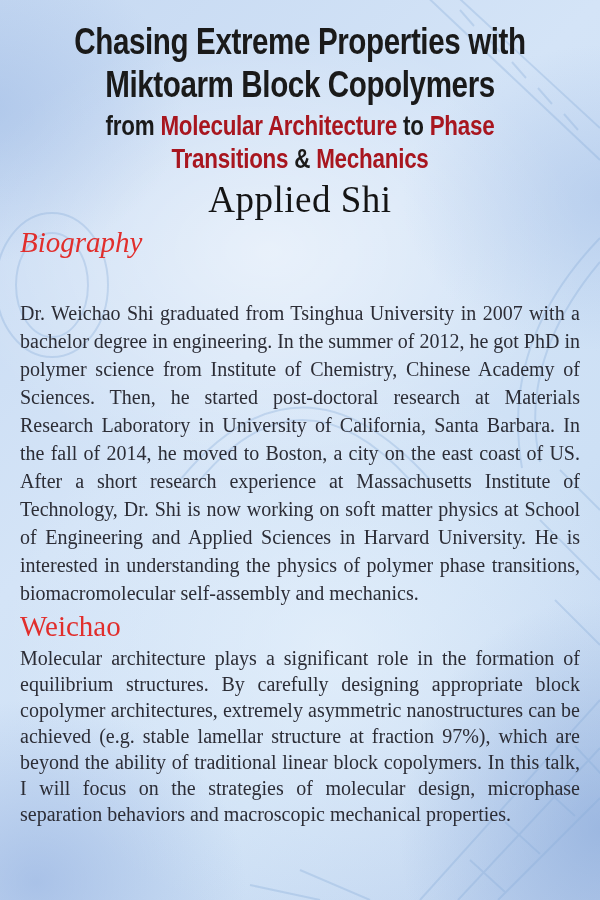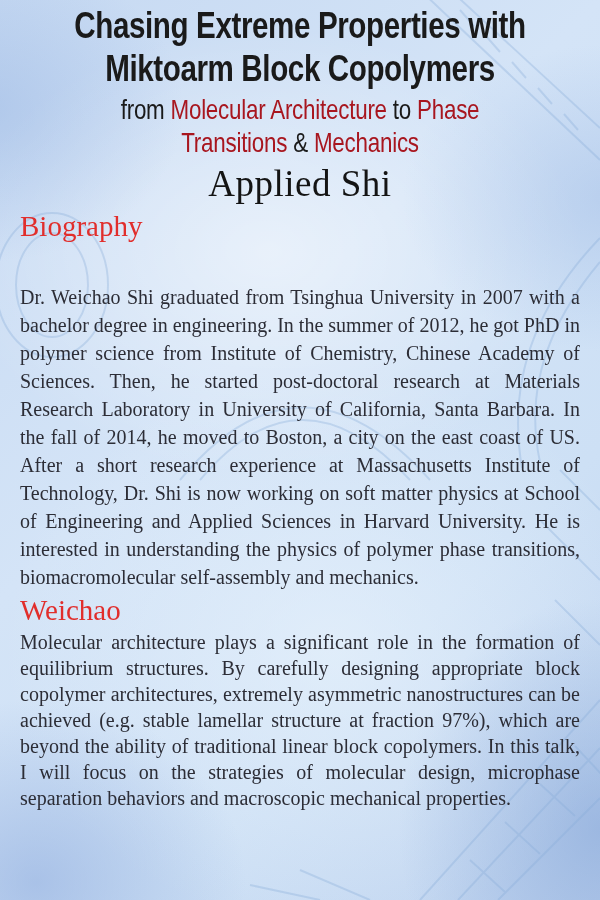--- a/index.html
+++ b/index.html
@@ -12,31 +12,31 @@
     background:
       radial-gradient(ellipse 300px 260px at 6% 98%, rgba(138,168,220,0.55), rgba(138,168,220,0) 70%),
       radial-gradient(ellipse 280px 320px at 100% 92%, rgba(120,155,210,0.50), rgba(120,155,210,0) 72%),
       radial-gradient(ellipse 300px 220px at 102% 22%, rgba(148,178,225,0.40), rgba(148,178,225,0) 70%),
       radial-gradient(ellipse 280px 220px at -2% 12%, rgba(148,178,225,0.45), rgba(148,178,225,0) 70%),
       radial-gradient(ellipse 420px 300px at 45% 28%, rgba(255,255,255,0.50), rgba(255,255,255,0) 75%),
       radial-gradient(ellipse 420px 360px at 55% 72%, rgba(236,245,253,0.60), rgba(236,245,253,0) 78%),
       linear-gradient(135deg, #c6d9f2 0%, #d4e4f7 40%, #cde0f5 70%, #bfd3ef 100%);
   }
   .bg-art { position:absolute; inset:0; pointer-events:none; }
-  .content { position:relative; z-index:1; padding-top:4px; }
+  .content { position:relative; z-index:1; padding-top:20px; }
 
   .title {
     margin:0; font-family:"Liberation Sans", sans-serif; font-weight:700;
     font-size:37px; line-height:43px; text-align:center; letter-spacing:-0.5px;
     color:#1a1a1a;
   }
   .condense { display:block; transform:scaleX(0.80); transform-origin:50% 50%; white-space:nowrap; }
 
   .subtitle {
-    margin:3px 0 0; font-family:"Liberation Sans", sans-serif; font-weight:400;
+    margin:3px 0 0; font-family:"Liberation Sans", sans-serif; font-weight:700;
     font-size:28px; line-height:33px; text-align:center; letter-spacing:-0.3px;
     color:#1a1a1a;
   }
 
   .speaker {
     font-size:37px; line-height:46px; text-align:center; color:#141414;
     letter-spacing:0.5px; margin:2px 0 0;
   }
 
   .section-heading {
@@ -92,21 +92,21 @@
         <span style="color: rgb(26, 26, 26);">from </span><span style="color: rgb(168, 22, 31);">Molecular Architecture</span><span style="color: rgb(26, 26, 26);"> to </span><span style="color: rgb(168, 22, 31);">Phase</span>
       </span>
       <span class="condense">
         <span style="color: rgb(168, 22, 31);">Transitions</span><span style="color: rgb(26, 26, 26);"> &amp; </span><span style="color: rgb(168, 22, 31);">Mechanics</span>
       </span>
     </h2>
 
     <div class="speaker">Applied Shi</div>
 
     <section>
-      <h3 class="section-heading" style="color: rgb(225, 46, 44);">Biography</h3>
+      <h3 class="section-heading" style="color: rgb(225, 46, 44); font-style: italic;">Biography</h3>
       <p class="section-body bio-body" style="color: rgb(44, 45, 54);">Dr. Weichao Shi graduated from Tsinghua University in 2007 with a bachelor degree in engineering. In the summer of 2012, he got PhD in polymer science from Institute of Chemistry, Chinese Academy of Sciences. Then, he started post-doctoral research at Materials Research Laboratory in University of California, Santa Barbara. In the fall of 2014, he moved to Boston, a city on the east coast of US. After a short research experience at Massachusetts Institute of Technology, Dr. Shi is now working on soft matter physics at School of Engineering and Applied Sciences in Harvard University. He is interested in understanding the physics of polymer phase transitions, biomacromolecular self-assembly and mechanics.</p>
     </section>
 
     <section>
       <h3 class="section-heading" style="color: rgb(225, 46, 44);">Weichao</h3>
       <p class="section-body abs-body" style="color: rgb(44, 45, 54);">Molecular architecture plays a significant role in the formation of equilibrium structures. By carefully designing appropriate block copolymer architectures, extremely asymmetric nanostructures can be achieved (e.g. stable lamellar structure at fraction 97%), which are beyond the ability of traditional linear block copolymers. In this talk, I will focus on the strategies of molecular design, microphase separation behaviors and macroscopic mechanical properties.</p>
     </section>
 
     <div class="event">
     </div>

